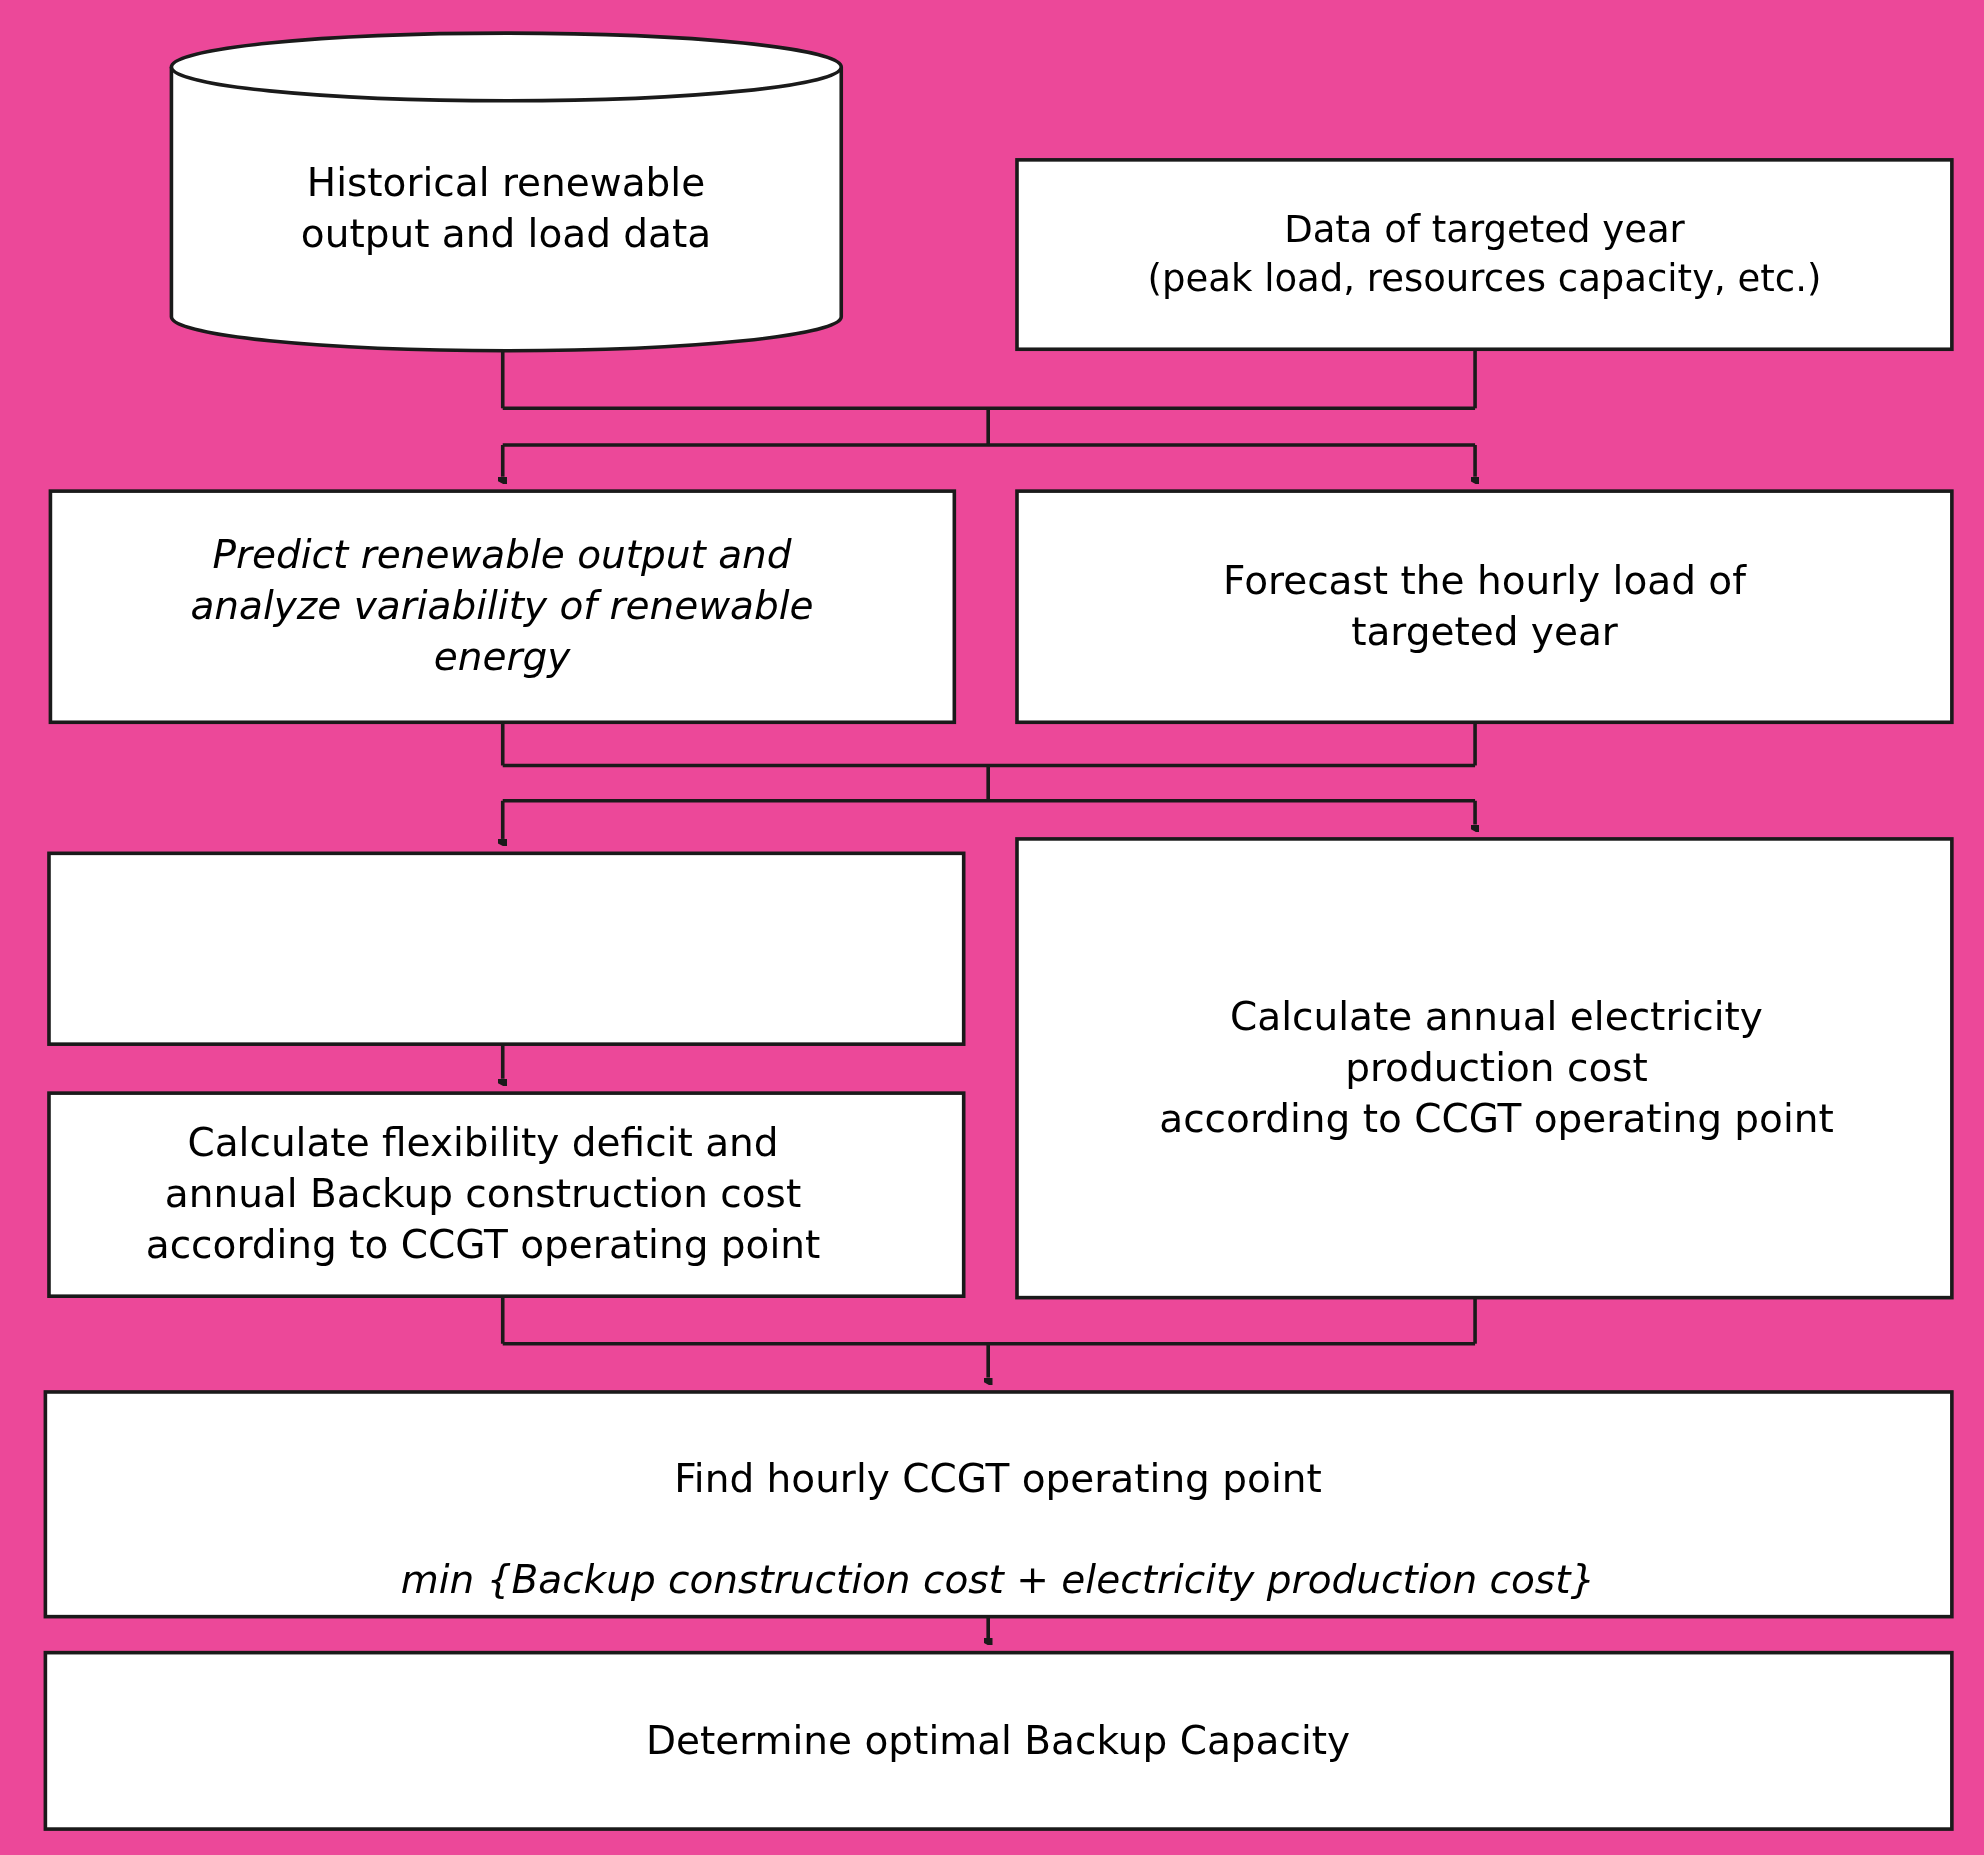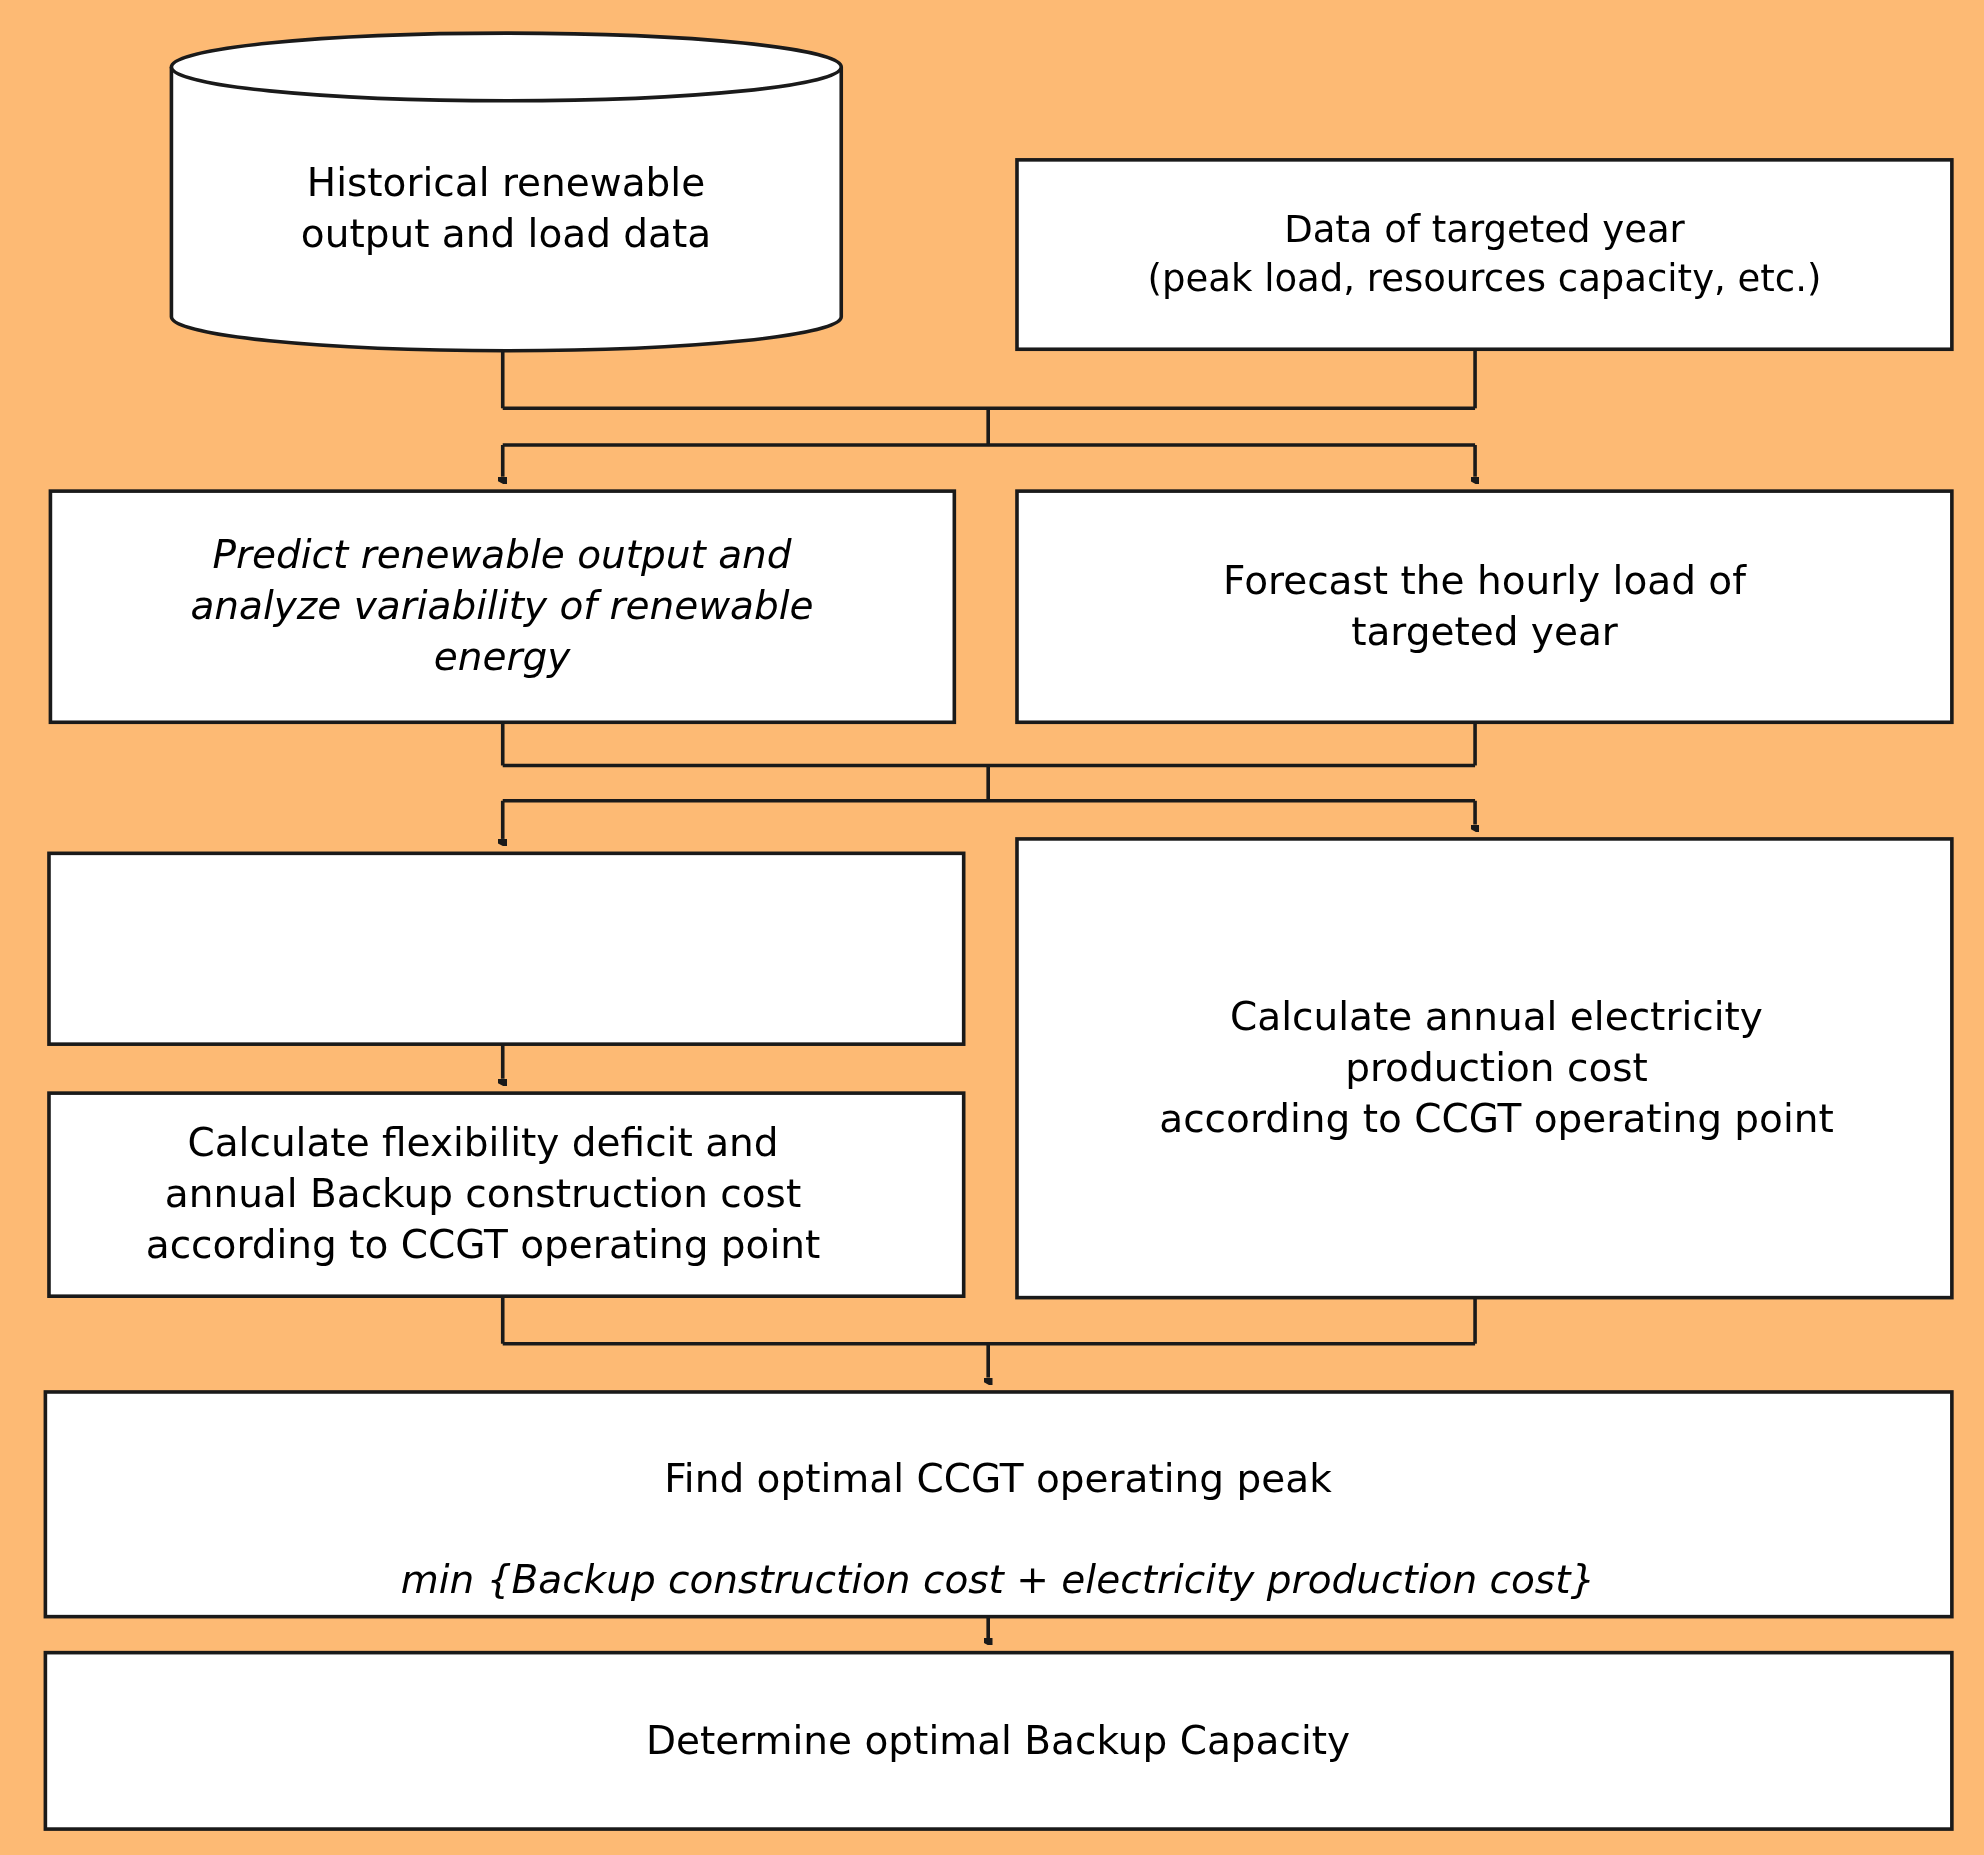--- a/index.html
+++ b/index.html
@@ -8,21 +8,21 @@
     padding: 0;
     background: #ffffff;
   }
   body {
     font-family: "DejaVu Sans", "Liberation Sans", sans-serif;
   }
   #stage {
     position: relative;
     width: 1985px;
     height: 1855px;
-    background: #fdba74;
+    background: #ec4899;
     overflow: hidden;
   }
   svg.flow {
     position: absolute;
     left: 0;
     top: 0;
     width: 1985px;
     height: 1855px;
   }
   .node-text {
@@ -130,21 +130,21 @@
   <div class="node-text" style="left:49px; top:1093px; width:868px; height:203px; font-size:39px;">Calculate flexibility deficit and
 annual Backup construction cost
 according to CCGT operating point</div>
 
   <div class="node-text" style="left:1017px; top:839px; width:959px; height:459px; font-size:39px;">Calculate annual electricity
 production cost
 according to CCGT operating point</div>
 
   <div class="node-text italic-line" style="left:45px; top:1392px; width:1906px; height:225px; font-size:39px;">
     <span class="two-line-stack">
-      <span>Find optimal CCGT operating peak</span><br>
+      <span>Find hourly CCGT operating point</span><br>
       <span class="em">min {Backup construction cost + electricity production cost}</span>
     </span>
   </div>
 
   <div class="node-text" style="left:45px; top:1653px; width:1906px; height:176px; font-size:39px;">Determine optimal Backup Capacity</div>
 
 </div>
 
 
 </body></html>

